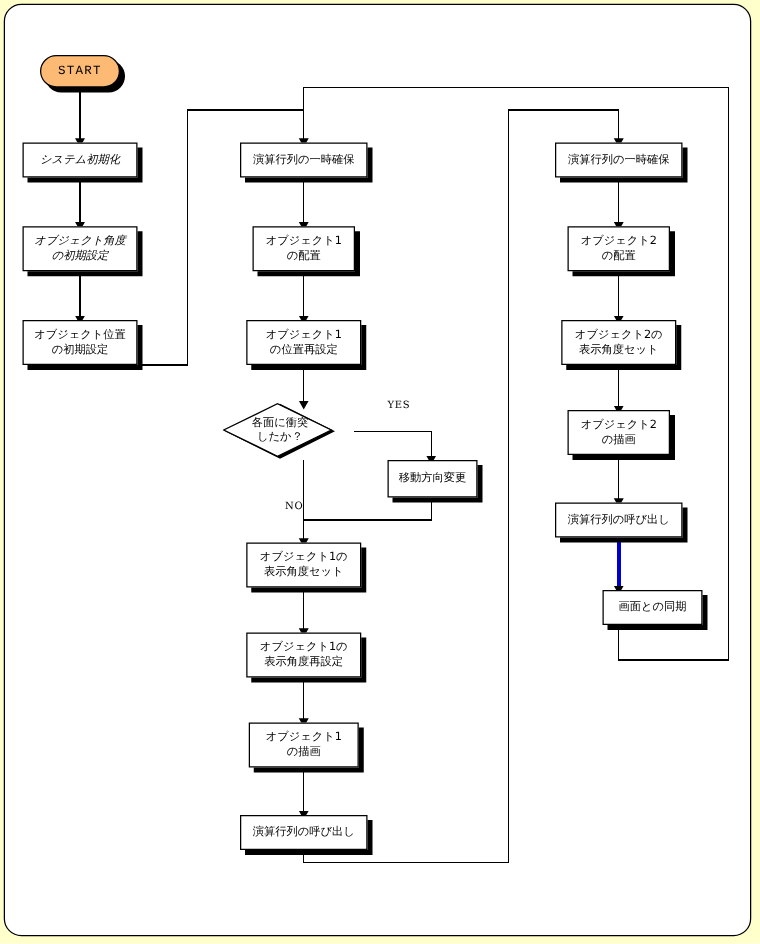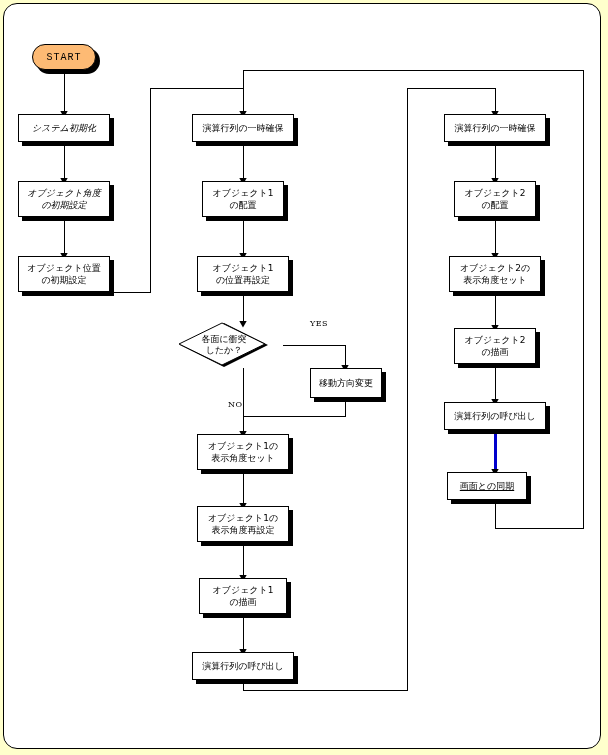--- a/index.html
+++ b/index.html
@@ -170,13 +170,13 @@
 の配置</div>
 
 <div class="node" style="left:449px;top:256px;width:92px;height:36px;">オブジェクト2の
 表示角度セット</div>
 
 <div class="node" style="left:454px;top:328px;width:82px;height:36px;">オブジェクト2
 の描画</div>
 
 <div class="node" style="left:444px;top:402px;width:102px;height:28px;">演算行列の呼び出し</div>
 
-<div class="node" style="left:447px;top:472px;width:80px;height:28px;text-decoration:underline;">画面との同期</div>
+<div class="node" style="left:482px;top:472px;width:80px;height:28px;">画面との同期</div>
 
 </body></html>

